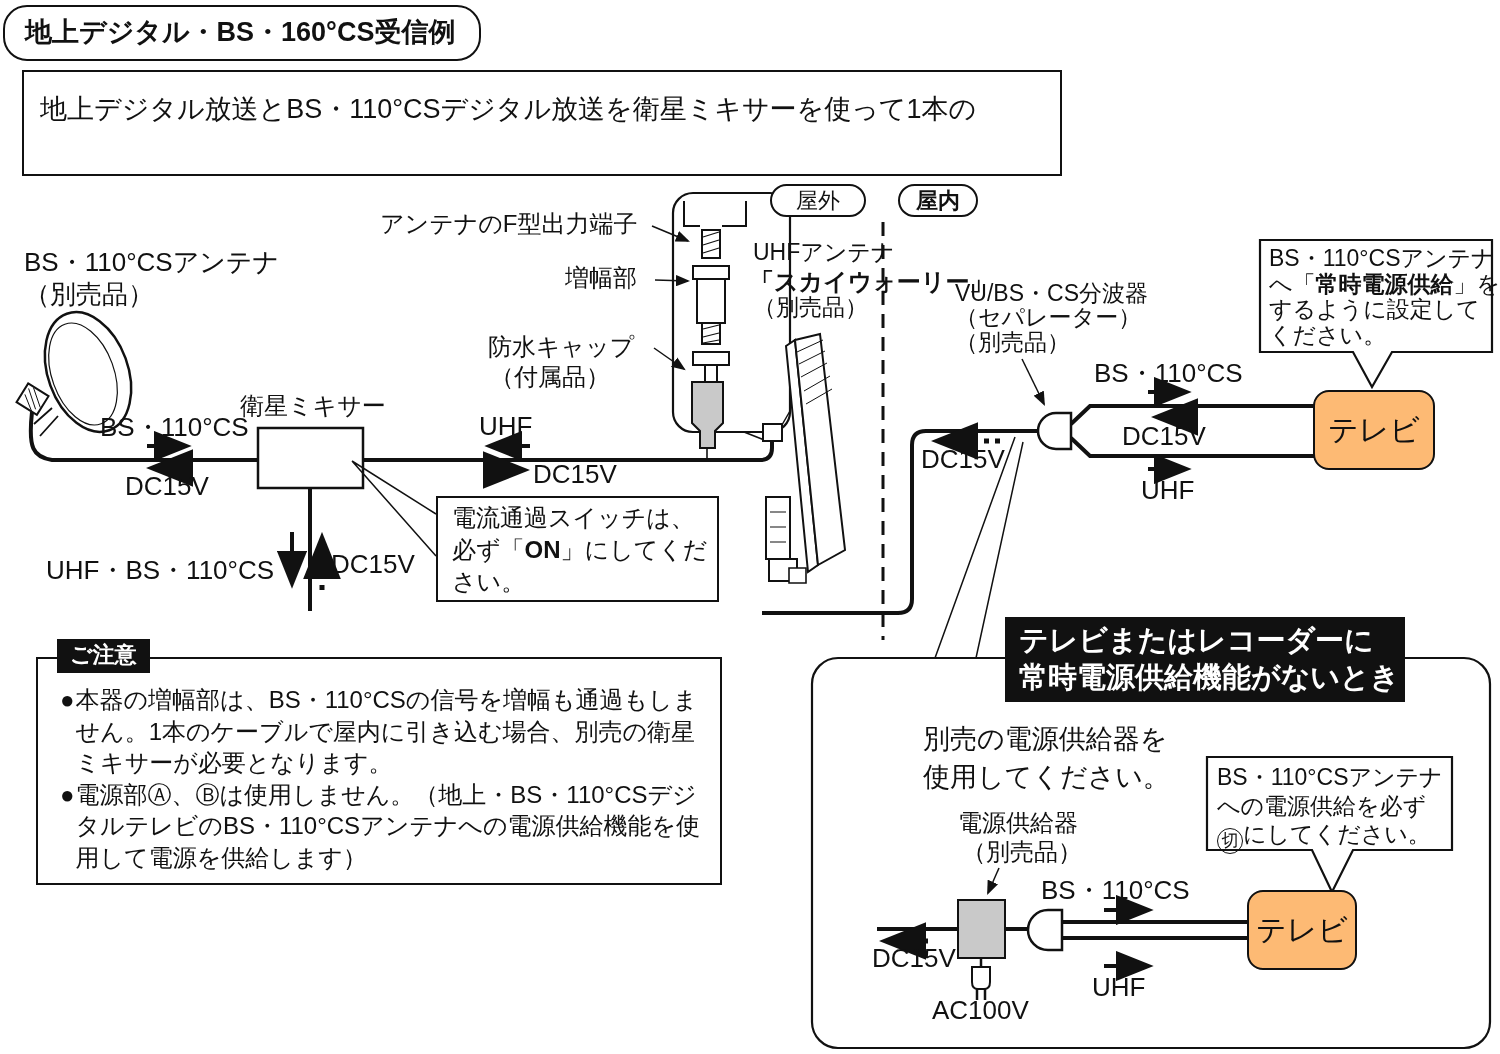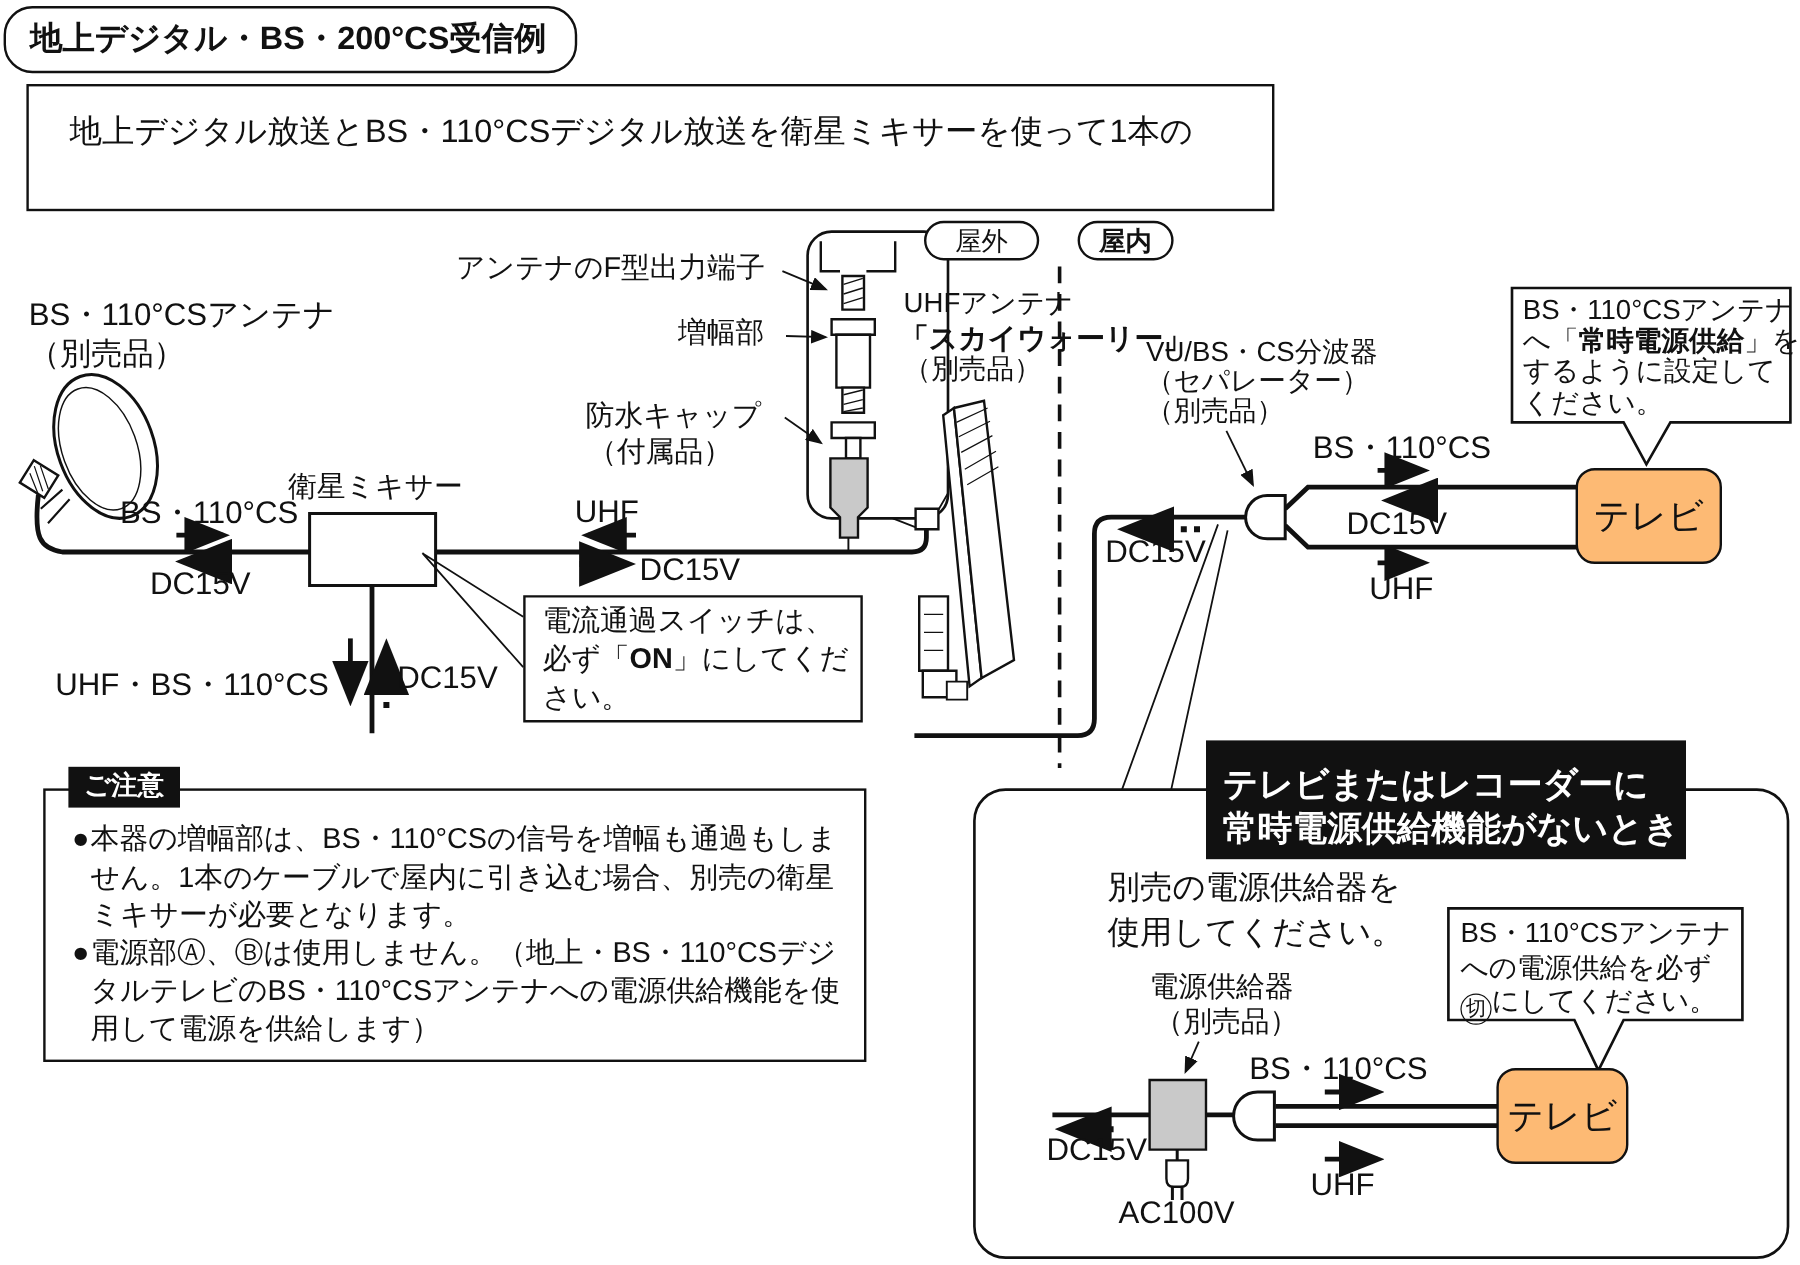--- a/index.html
+++ b/index.html
@@ -6,27 +6,27 @@
   #stage{position:relative;width:1500px;height:1054px;background:#fff;overflow:hidden;
          font-family:"Liberation Sans","DejaVu Sans",sans-serif;color:#111;}
   .abs{position:absolute;}
   .nowrap{white-space:nowrap;}
   .lbl{font-size:24px;line-height:1.15;}
   .lbl23{font-size:23px;line-height:1.15;}
   .sig{font-size:26px;line-height:1.1;letter-spacing:0px;}
   .pill{border:2px solid #111;border-radius:17px;display:flex;align-items:center;justify-content:center;
         font-size:22px;background:#fff;box-sizing:border-box;}
   .titlepill{border:2px solid #111;border-radius:24px;padding:7px 24px 9px 20px;font-size:27px;font-weight:bold;background:#fff;}
-  .introbox{border:2px solid #111;box-sizing:border-box;padding:15px 34px;font-size:27px;line-height:44px;background:#fff;}
+  .introbox{border:2px solid #111;box-sizing:border-box;padding:15px 16px;font-size:27px;line-height:44px;background:#fff;}
   .tvbox{border:2.5px solid #111;border-radius:16px;background:#fdba74;display:flex;align-items:center;justify-content:center;
          font-size:30px;box-sizing:border-box;}
   .callout-text{font-size:23px;line-height:25.5px;}
   .callout-text2{font-size:24px;line-height:32px;}
   .callout-text3{font-size:23px;line-height:28.5px;}
-  .blackhdr{background:#111;color:#fff;font-size:29px;font-weight:bold;line-height:37px;padding:19px 10px 6px 14px;box-sizing:border-box;}
+  .blackhdr{background:#111;color:#fff;font-size:29px;font-weight:bold;line-height:37px;padding:5px 10px 6px 14px;box-sizing:border-box;}
   .cautionbox{border:2.5px solid #111;box-sizing:border-box;background:#fff;}
   .cautionlbl{background:#111;color:#fff;font-size:22px;font-weight:bold;padding:4px 13px 6px 13px;line-height:1.1;}
   .cbullets{font-size:24px;line-height:31.5px;}
   .cb-item{display:flex;}
   .cb-item .dot{flex:0 0 auto;margin-right:1px;}
   .bigsupply{font-size:27px;line-height:38px;margin-left:28px;}
   .circ{display:inline-flex;width:24px;height:24px;border:1.6px solid #111;border-radius:50%;
         align-items:center;justify-content:center;font-size:17px;vertical-align:-4px;line-height:1;}
   .b{font-weight:bold;}
   svg{position:absolute;left:0;top:0;}
@@ -157,21 +157,21 @@
       <line x1="999" y1="868" x2="988" y2="893" marker-end="url(#ah)"></line>
       <path d="M 352,461 L 436,514 M 352,461 L 436,556"></path>
       <path d="M 935,658 L 1015,437 M 976,658 L 1023,442"></path>
     </g>
 
     <path d="M 1260,240 H 1492 V 352 H 1392 L 1372,387 L 1353,352 H 1260 Z" fill="#fff" stroke="#111" stroke-width="2.2"></path>
     <rect x="437" y="497" width="281" height="104" fill="#fff" stroke="#111" stroke-width="2"></rect>
     <path d="M 1207,757 H 1452 V 850 H 1353 L 1332,892 L 1312,850 H 1207 Z" fill="#fff" stroke="#111" stroke-width="2.2"></path>
   </svg>
 
-  <div class="abs titlepill nowrap" style="left:3px;top:5px;">地上デジタル・BS・200°CS受信例</div>
+  <div class="abs titlepill nowrap" style="left:3px;top:5px;">地上デジタル・BS・160°CS受信例</div>
 
   <div class="abs introbox" style="left:22px;top:70px;width:1040px;height:106px;">
     <div class="nowrap">地上デジタル放送とBS・110°CSデジタル放送を衛星ミキサーを使って1本の</div>
   </div>
 
   <div class="abs pill" style="left:770px;top:184px;width:96px;height:33px;">屋外</div>
   <div class="abs pill" style="left:898px;top:184px;width:80px;height:33px;font-weight:bold;">屋内</div>
 
   <div class="abs nowrap" style="left:24px;top:245px;font-size:26px;">BS・110°CSアンテナ</div>
   <div class="abs nowrap" style="left:24px;top:277px;font-size:26px;">（別売品）</div>

